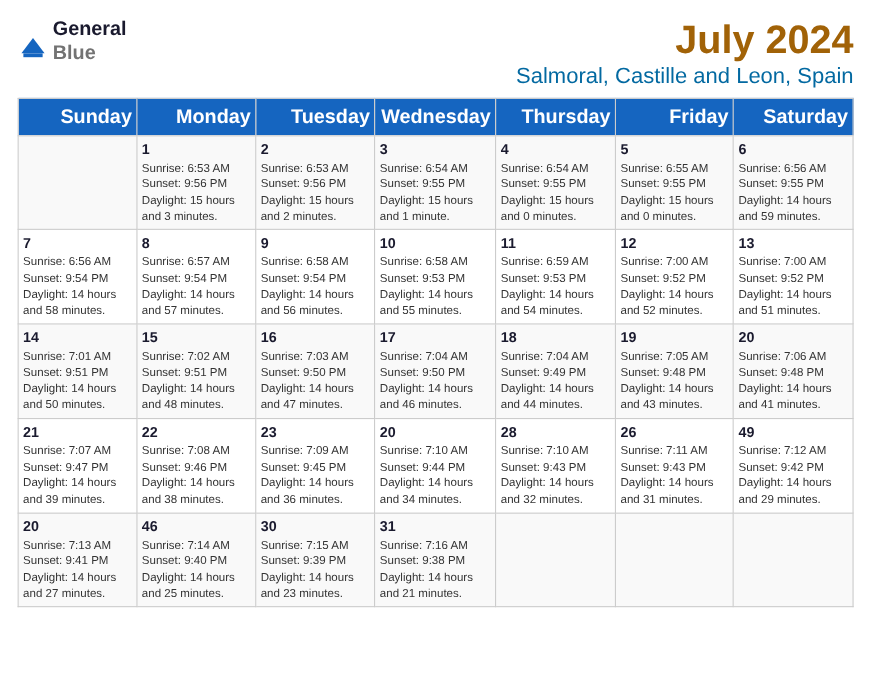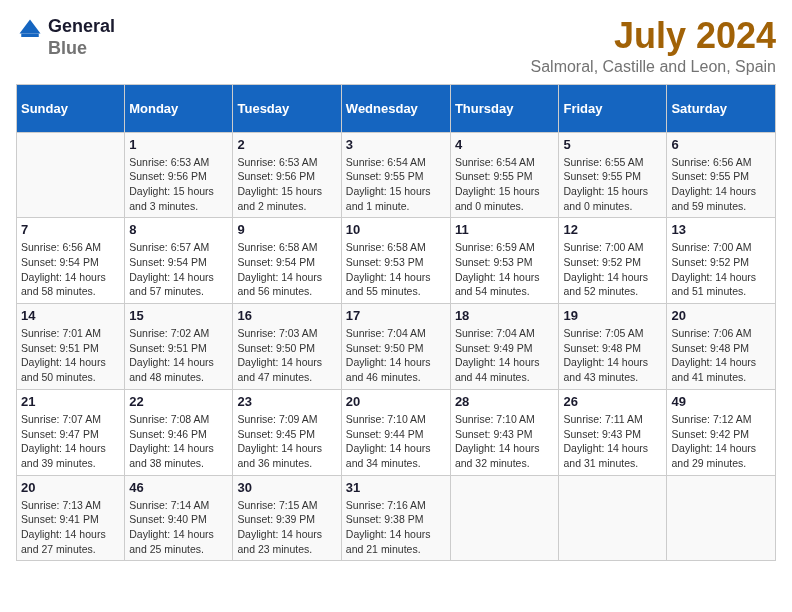--- a/index.html
+++ b/index.html
@@ -11,21 +11,21 @@
       padding: 16px;
     }
     .header {
       display: flex;
       justify-content: space-between;
       align-items: flex-start;
       margin-bottom: 8px;
     }
     .logo {
       display: flex;
-      align-items: flex-start;
+      align-items: flex-end;
       gap: 4px;
     }
     .logo-text {
       font-size: 18px;
       font-weight: bold;
       line-height: 1.2;
     }
     .logo-general { color: #1a1a2e; }
     .logo-blue { color: #737373; }
     .logo-icon {
@@ -35,38 +35,38 @@
     .title-block {
       text-align: right;
     }
     .month-title {
       font-size: 36px;
       font-weight: bold;
       color: #a16207;
       line-height: 1.1;
     }
     .location-title {
-      font-size: 16px;
-      color: #737373;
+      font-size: 20px;
+      color: #0369a1;
       margin-top: 2px;
       margin-left: 40px;
     }
     table {
       width: 100%;
       border-collapse: collapse;
       font-size: 11px;
     }
     thead tr {
       background-color: #1565c0;
       color: #fff;
     }
     thead th {
-      padding: 16px 4px;
-      text-align: left;
-      font-size: 13px;
+      padding: 6px 4px;
+      text-align: right;
+      font-size: 18px;
       font-weight: bold;
       border: 1px solid #ccc;
     }
     tbody td {
       border: 1px solid #ccc;
       vertical-align: top;
       padding: 4px;
       min-height: 80px;
       width: 110px;
     }

